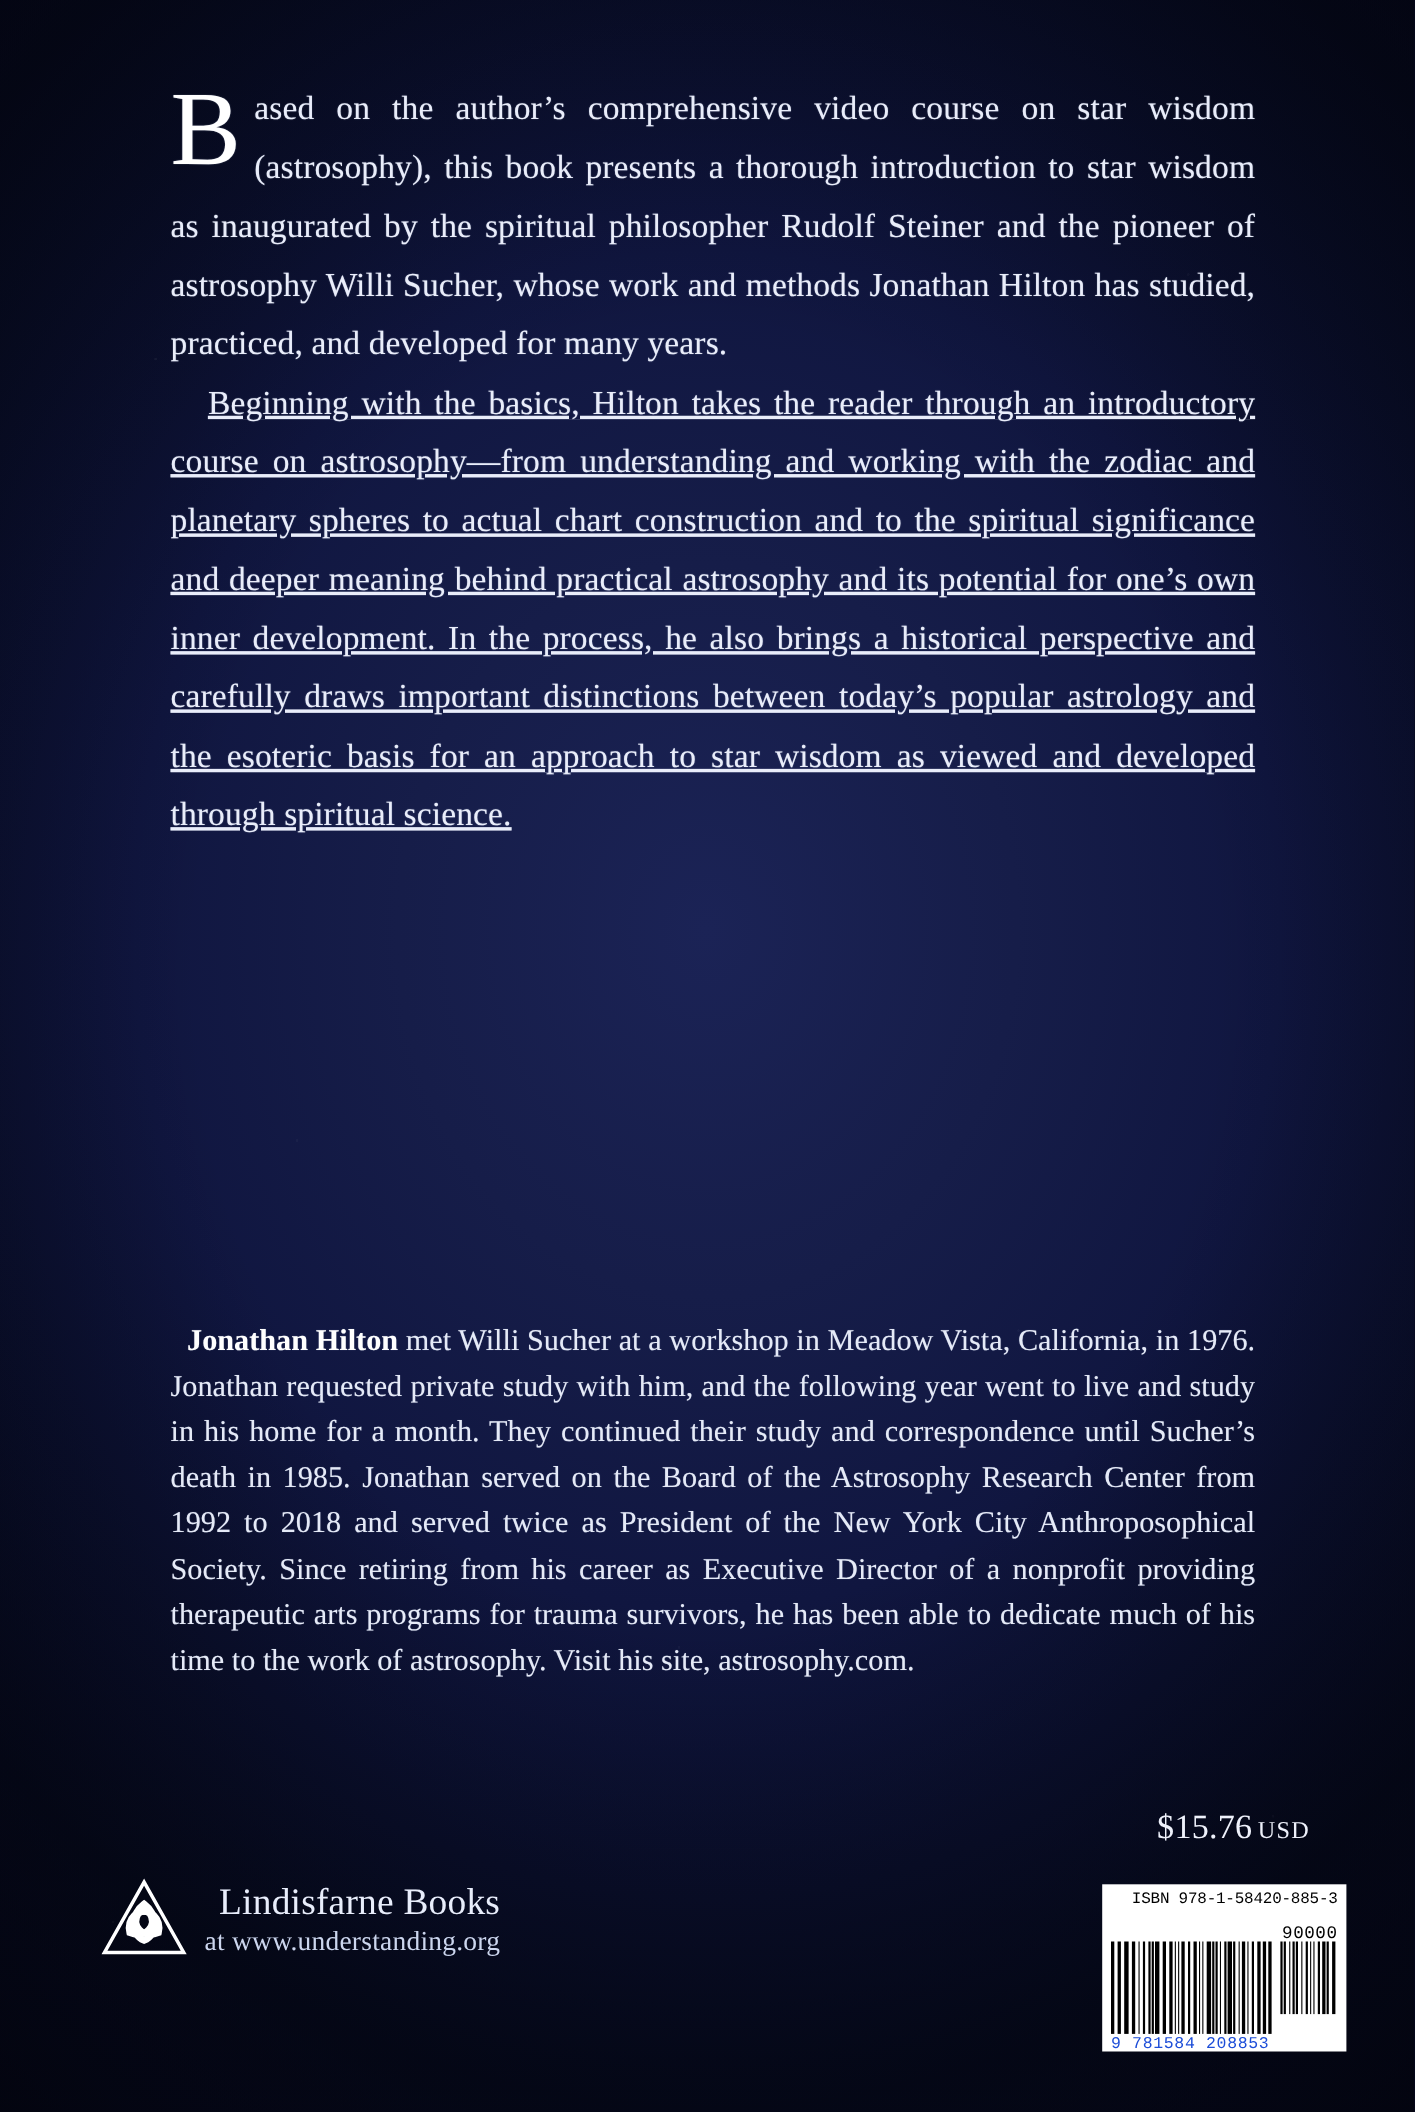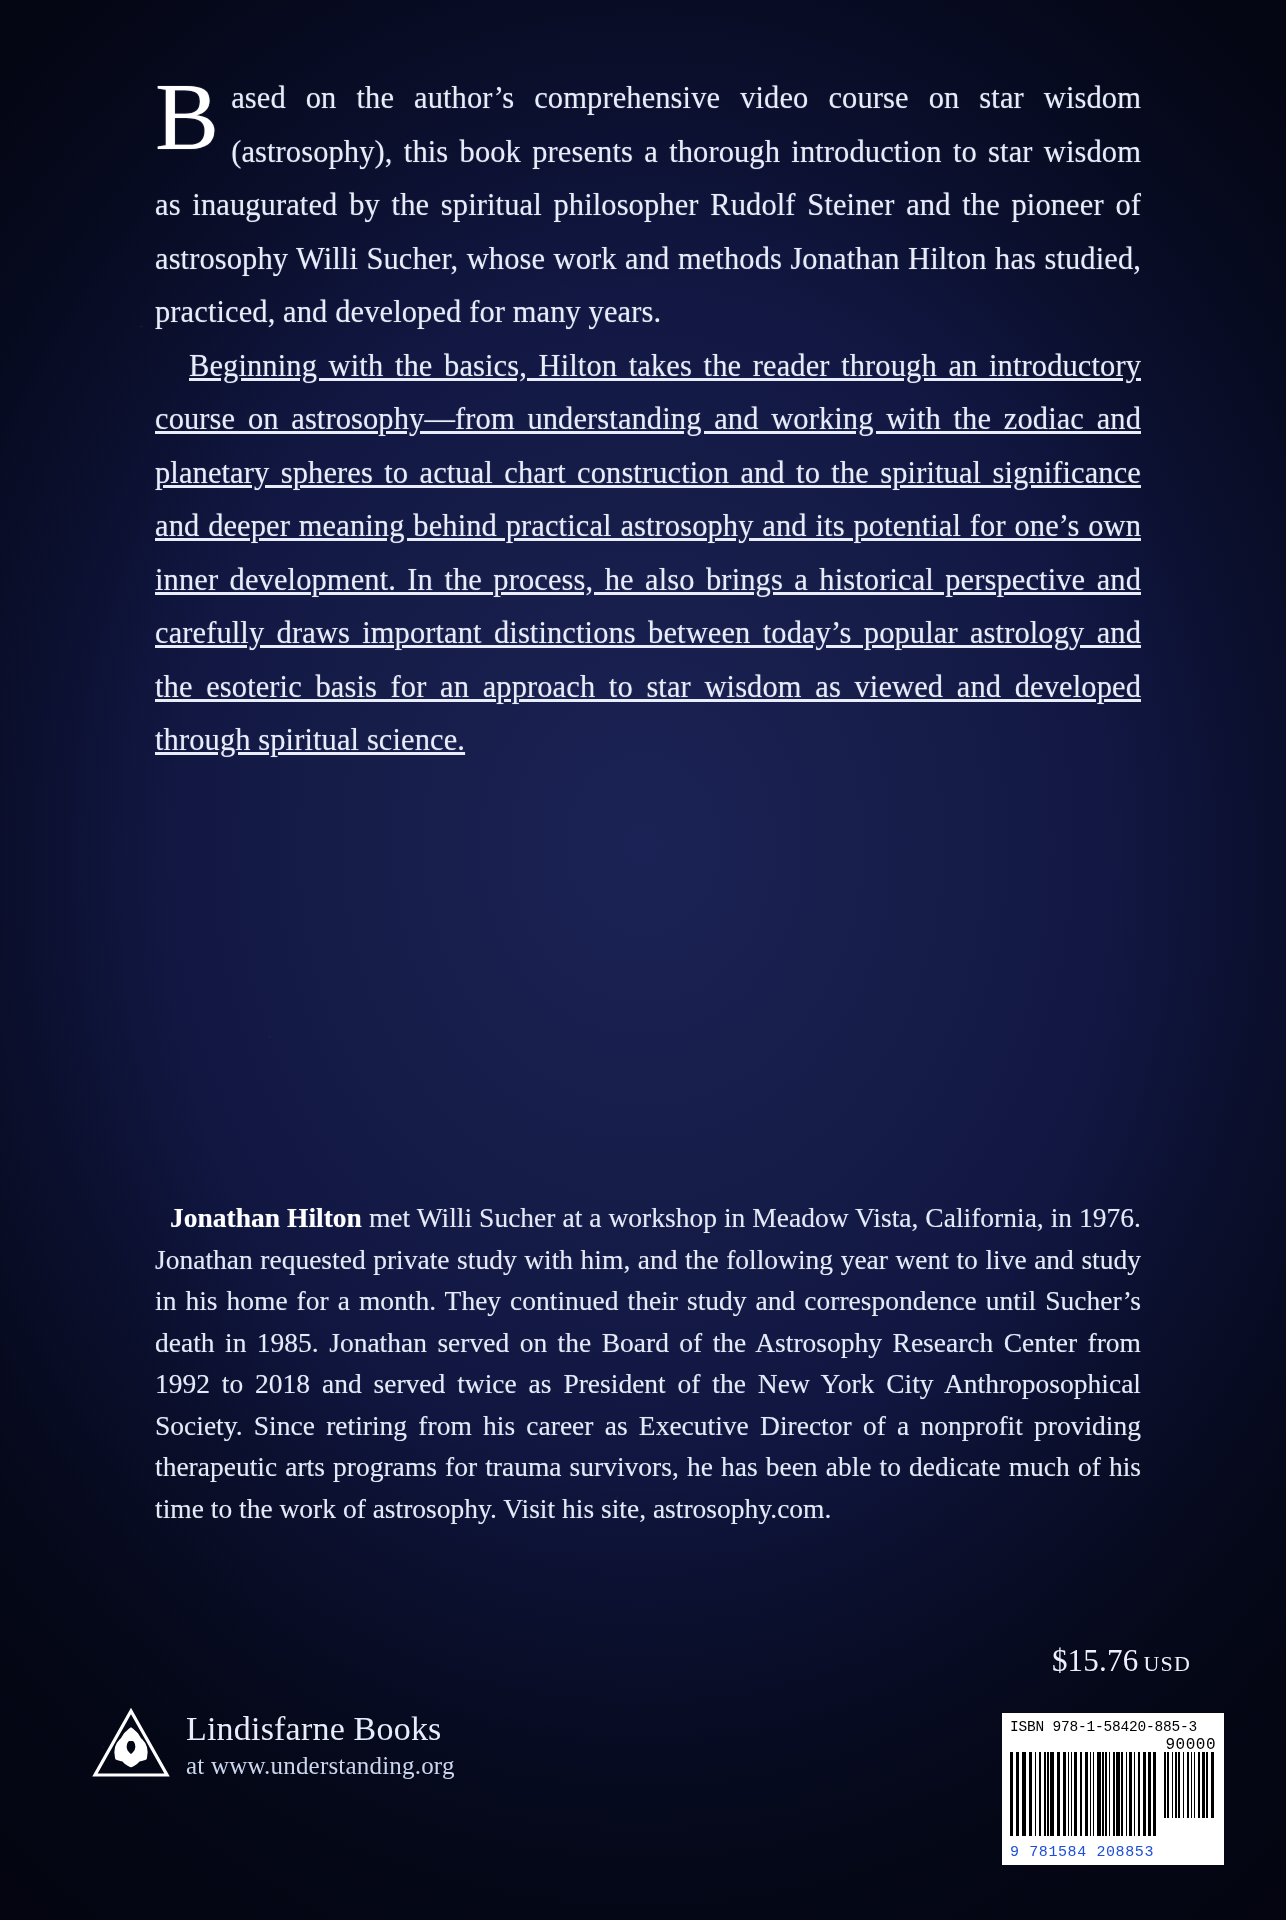--- a/index.html
+++ b/index.html
@@ -115,20 +115,21 @@
   }
 
   .publisher {
     position: absolute;
     left: 92px;
     top: 1707px;
     display: flex;
     align-items: center;
     gap: 16px;
     z-index: 3;
+    text-align: right;
   }
   .pub-text { line-height: 1.08; }
   .pub-name {
     display: block;
     font-size: 34px;
     color: #e8edfb;
     letter-spacing: .2px;
   }
   .pub-url {
     display: block;
@@ -150,28 +151,28 @@
     box-sizing: border-box;
     display: flex;
     flex-direction: column;
   }
   .isbn-line {
     font-family: "Liberation Mono", "DejaVu Sans Mono", monospace;
     font-size: 14.5px;
     color: #000;
     letter-spacing: -0.2px;
     white-space: nowrap;
-    text-align: left;
+    text-align: right;
   }
   .addon-line {
     font-family: "Liberation Mono", "DejaVu Sans Mono", monospace;
     font-size: 16px;
     color: #000;
     text-align: right;
-    margin-top: 1px;
+    margin-top: 14px;
     letter-spacing: .5px;
   }
   .bars-wrap {
     position: relative;
     flex: 1;
     display: flex;
     gap: 6px;
     align-items: flex-start;
     margin-top: -2px;
   }

